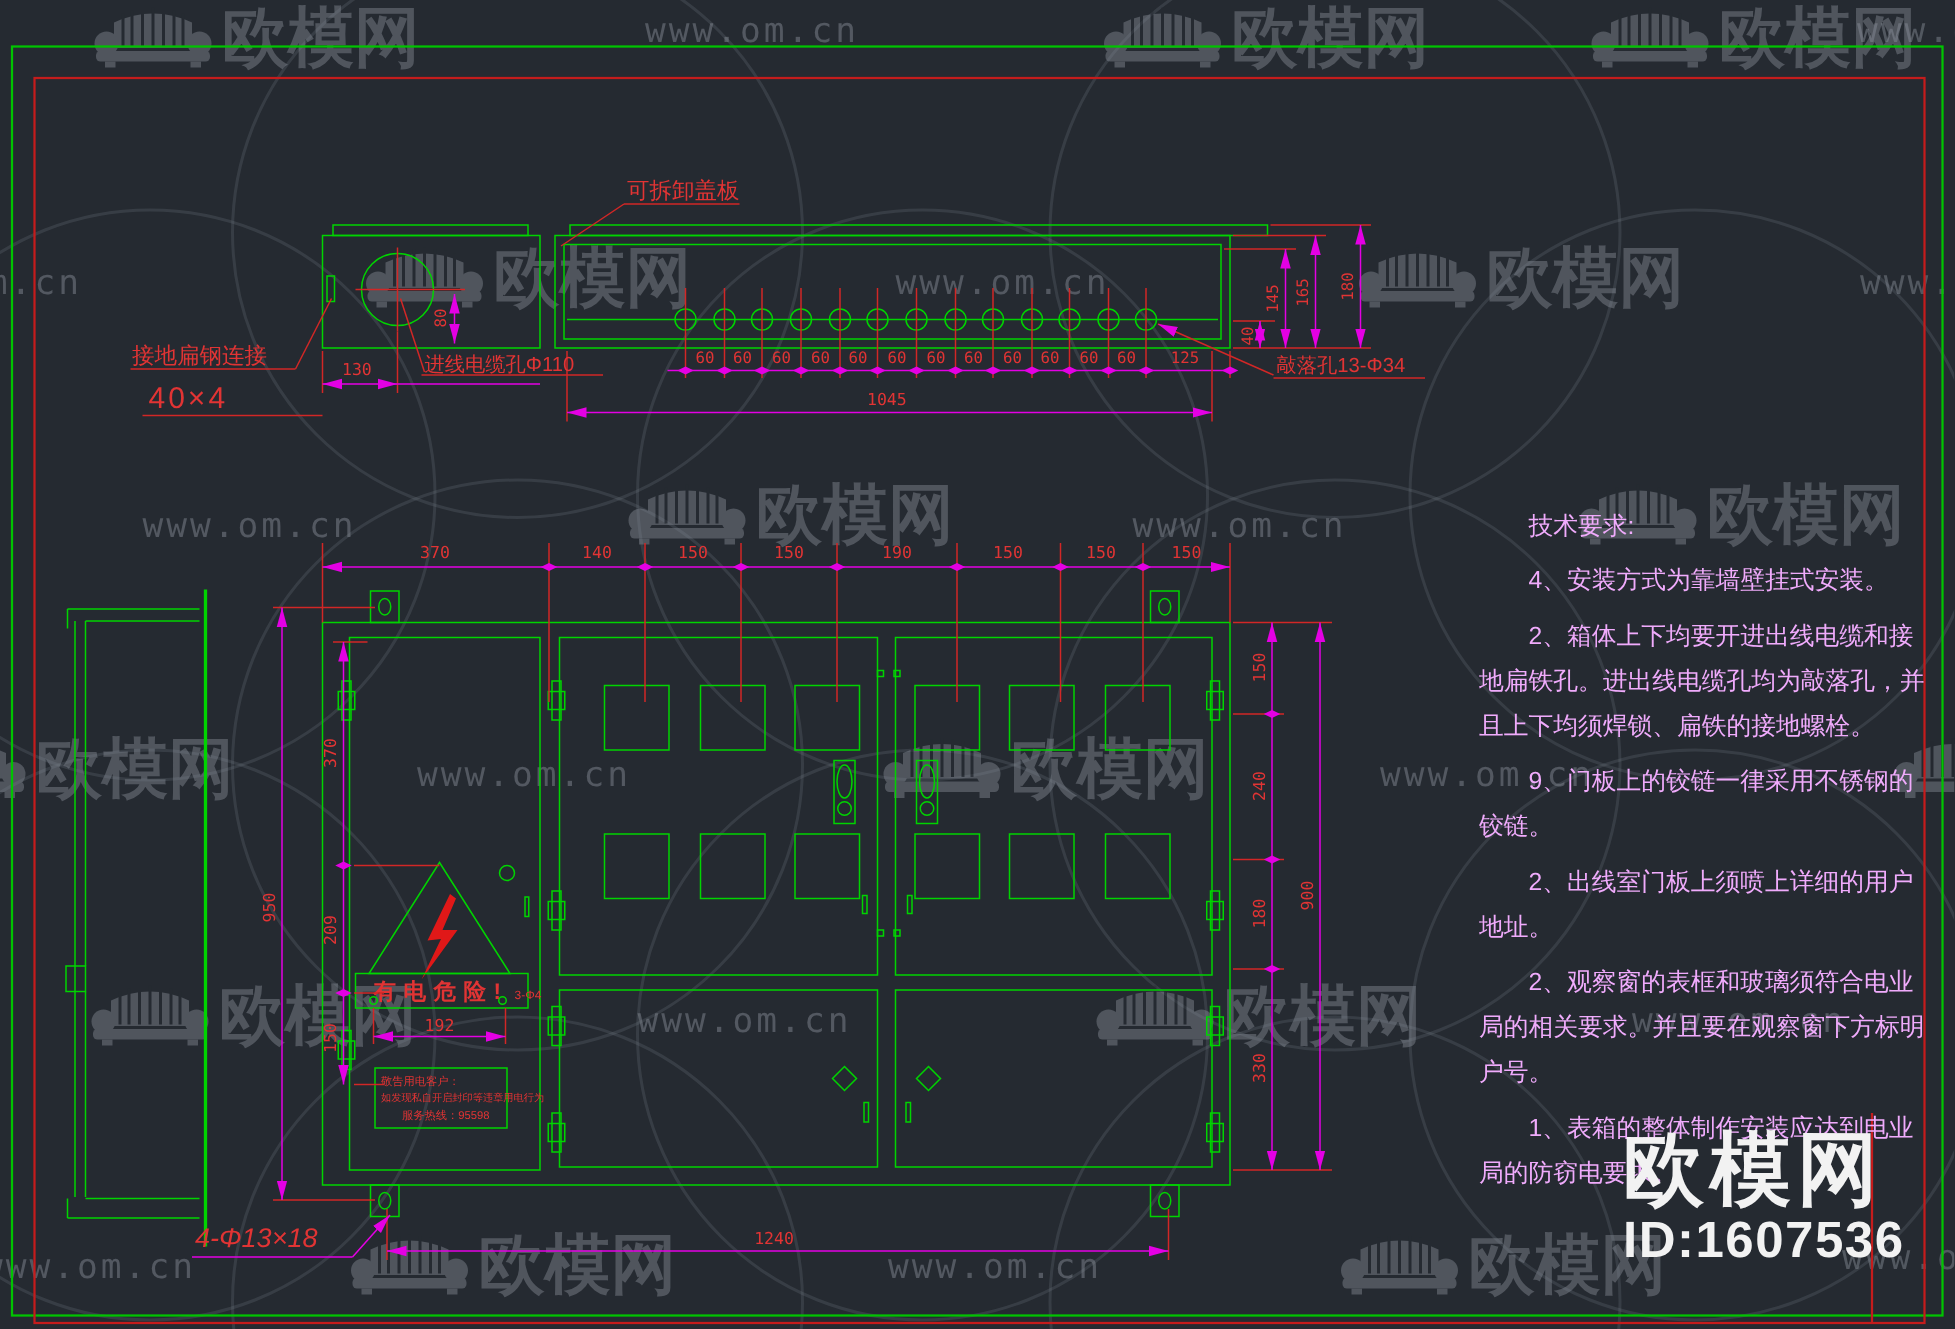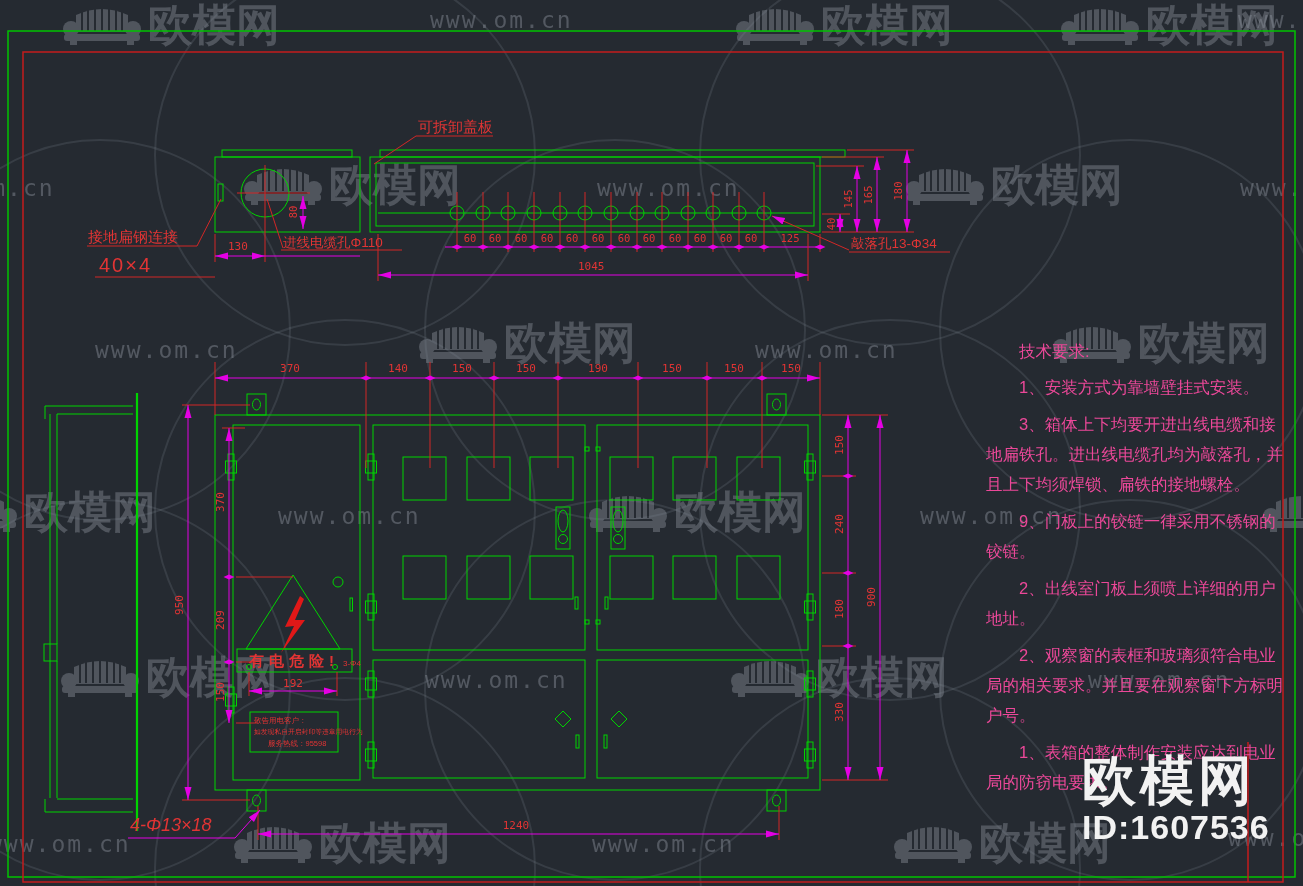--- a/index.html
+++ b/index.html
@@ -10,21 +10,21 @@
   .ext{stroke:#d22726;fill:none;stroke-width:1;}
   .dim{stroke:#e400e4;fill:none;stroke-width:1;}
   .mg{stroke:#e400e4;fill:none;stroke-width:1;}
   .num{font-family:"DejaVu Sans Mono",monospace;fill:#e13434;font-size:11px;}
   .numS{font-family:"DejaVu Sans Mono",monospace;fill:#e13434;font-size:10.5px;}
   .cnr{font-family:"Liberation Sans",sans-serif;fill:#e13434;}
   .wlogo{font-family:"Liberation Sans",sans-serif;font-weight:bold;font-size:44px;fill:#8b919b;opacity:.42;}
   .wurl{font-family:"DejaVu Sans Mono",monospace;font-size:23px;fill:#8b919b;opacity:.45;letter-spacing:2px;}
   .wsofa{opacity:.42;}
   .wcirc{stroke:#7d838d;fill:none;stroke-width:2;opacity:.22;}
-  #tech{position:absolute;left:986px;top:336px;width:302px;color:#ec4899;font-size:16.5px;line-height:30px;}
+  #tech{position:absolute;left:986px;top:336px;width:302px;color:#f0abfc;font-size:16.5px;line-height:30px;}
   #tech .t-title{margin:0 0 6px 0;font-weight:normal;}
   #tech p{margin:0 0 7px 0;text-indent:2em;}
   #brand{position:absolute;left:1082px;top:752px;color:#f2f2f2;}
   #brand .bname{font-size:54px;font-weight:bold;letter-spacing:4px;line-height:56px;}
   #brand .bid{font-size:34px;font-weight:600;line-height:38px;letter-spacing:1px;}
 </style>
 </head>
 <body>
 
 <div id="stage">
@@ -444,22 +444,22 @@
     <text class="num" x="516" y="829" text-anchor="middle">1240</text>
 
     <text class="cnr" x="130" y="831" font-size="18" font-style="italic">4-Φ13×18</text>
     <line class="mg" x1="128" y1="838" x2="235" y2="838"></line>
     <line class="mg" x1="235" y1="838" x2="260" y2="810" marker-end="url(#mE)"></line>
   </g>
 </svg>
 
 <div id="tech">
   <p class="t-title">技术要求:</p>
-  <p>1、安装方式为靠墙壁挂式安装。</p>
-  <p>3、箱体上下均要开进出线电缆和接地扁铁孔。进出线电缆孔均为敲落孔，并且上下均须焊锁、扁铁的接地螺栓。</p>
+  <p>4、安装方式为靠墙壁挂式安装。</p>
+  <p>2、箱体上下均要开进出线电缆和接地扁铁孔。进出线电缆孔均为敲落孔，并且上下均须焊锁、扁铁的接地螺栓。</p>
   <p>9、门板上的铰链一律采用不锈钢的铰链。</p>
   <p>2、出线室门板上须喷上详细的用户地址。</p>
   <p>2、观察窗的表框和玻璃须符合电业局的相关要求。并且要在观察窗下方标明户号。</p>
   <p>1、表箱的整体制作安装应达到电业局的防窃电要求。</p>
 </div>
 
 <div id="brand">
   <div class="bname">欧模网</div>
   <div class="bid">ID:1607536</div>
 </div>

